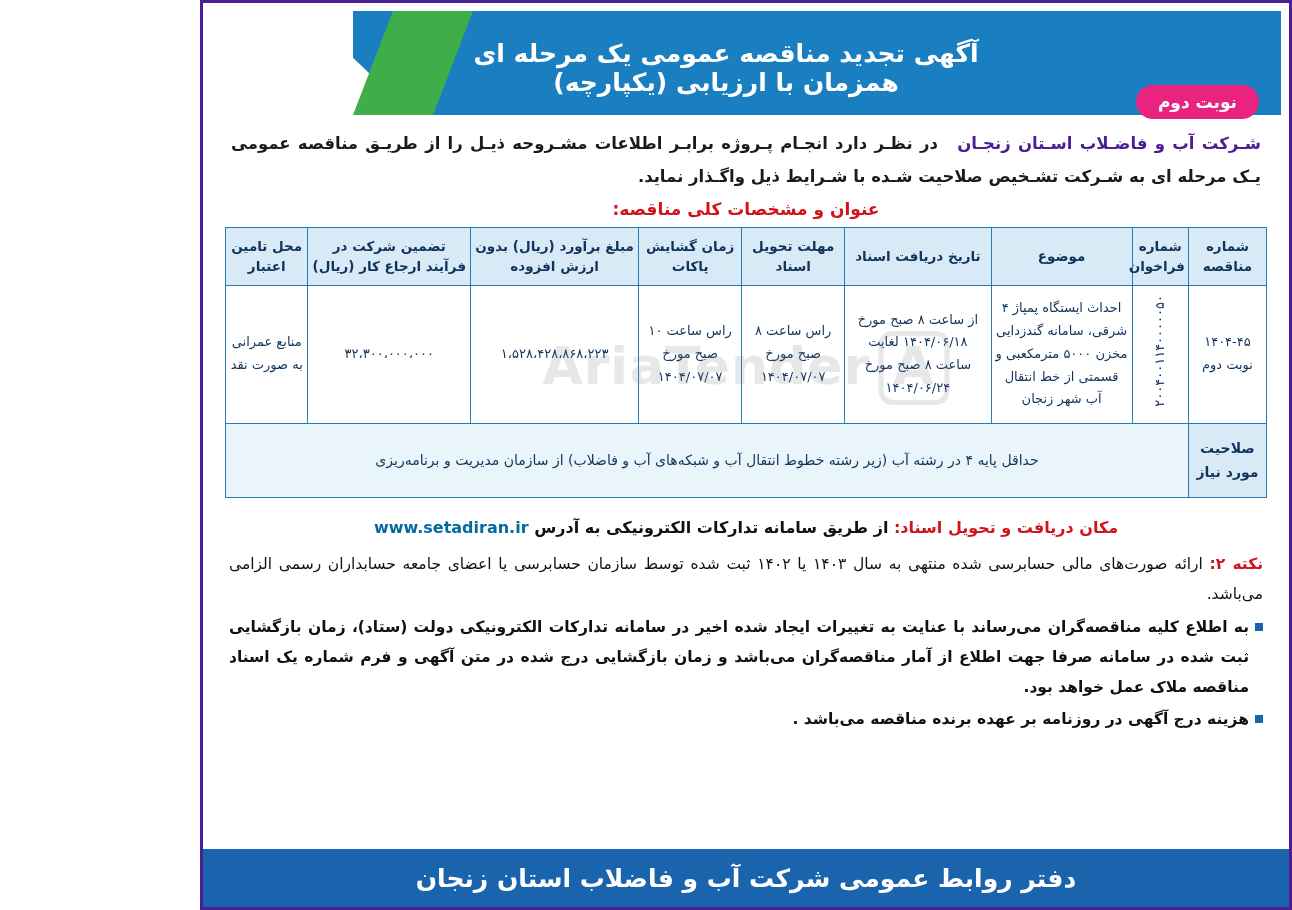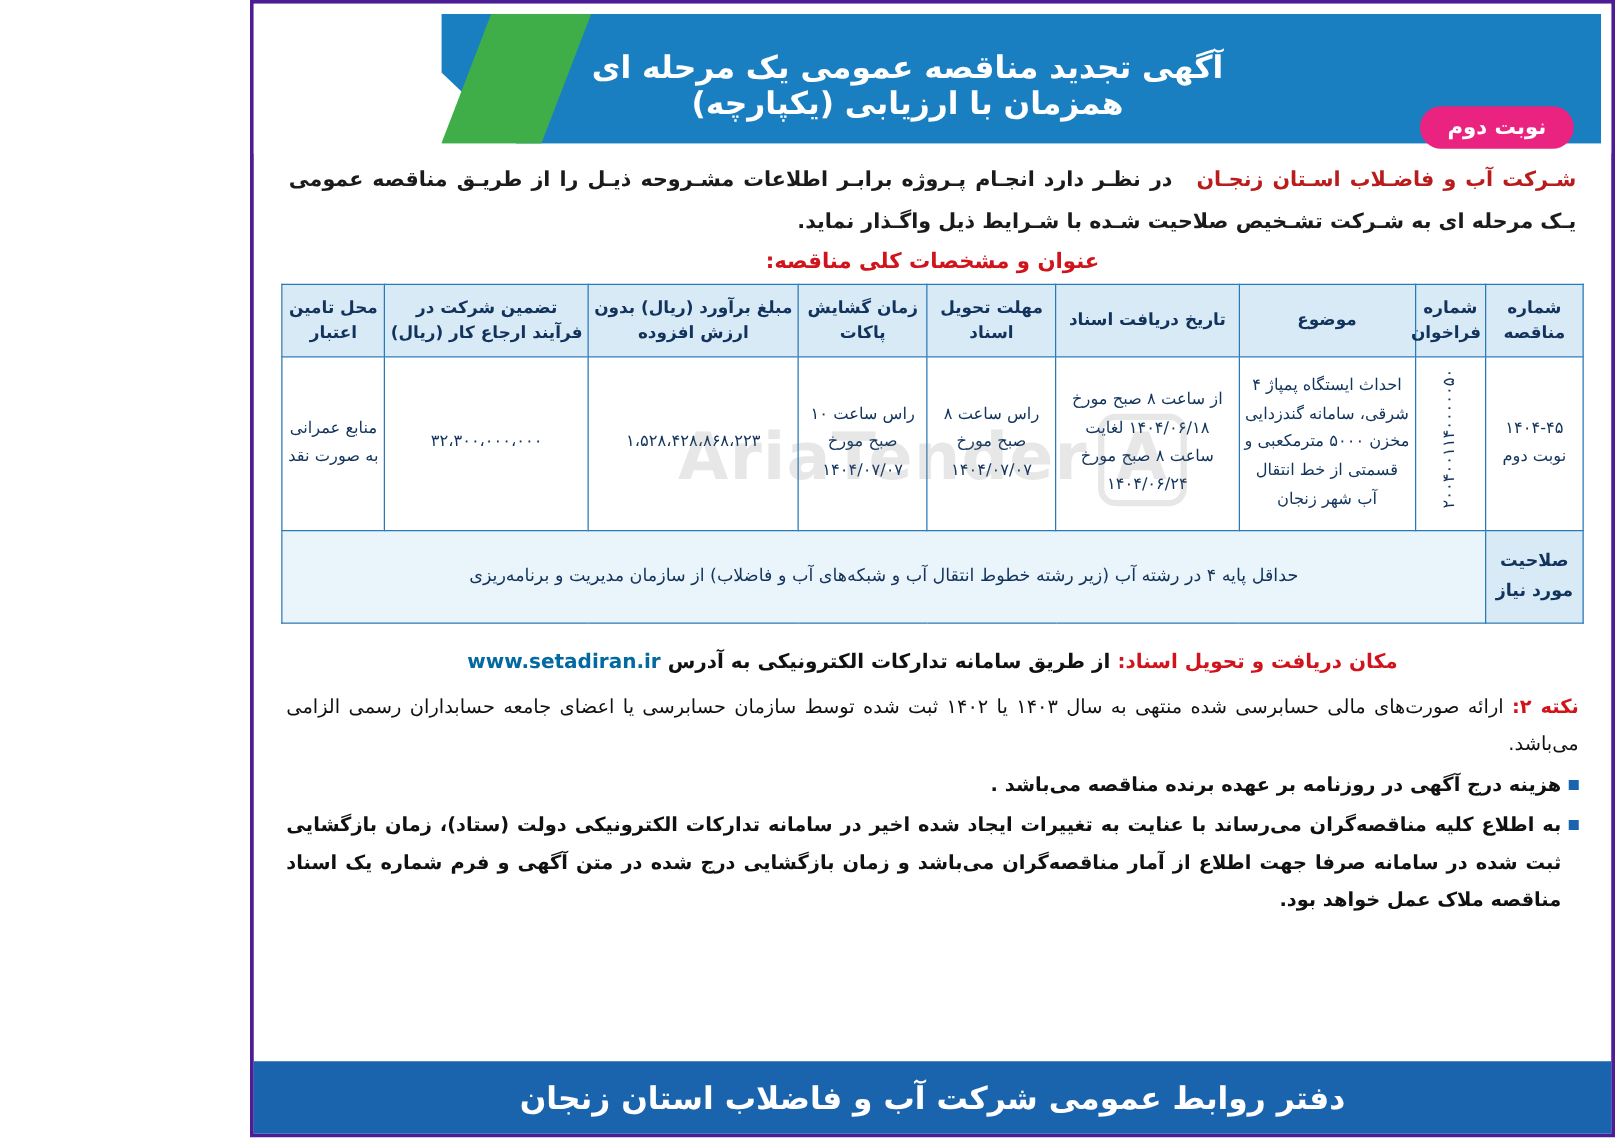--- a/index.html
+++ b/index.html
@@ -110,21 +110,21 @@
 
   
   .intro {
     margin: 4px 28px 0 28px;
     font-size: 16.5px;
     line-height: 2.0;
     color: #1b1b1b;
     text-align: justify;
     font-weight: bold;
   }
-  .intro .blue { color: #b91c1c; margin-left: 12px; }
+  .intro .blue { color: #4c1d95; margin-left: 12px; }
 
   .section-title {
     text-align: center;
     color: #d1141c;
     font-weight: bold;
     font-size: 17px;
     margin: 6px 0 8px 0;
   }
 
   
@@ -311,27 +311,27 @@
     </div>
   </div>
 
   <div class="notes">
     <div class="place-line">
       <span class="lbl">مکان دریافت و تحویل اسناد:</span><span> از طریق سامانه تدارکات الکترونیکی به آدرس </span><span class="url">www.setadiran.ir</span>
     </div>
     <div class="note-row">
       <span class="tag">نکته ۲:</span><span> ارائه صورت‌های مالی حسابرسی شده منتهی به سال ۱۴۰۳ یا ۱۴۰۲ ثبت شده توسط سازمان حسابرسی یا اعضای جامعه حسابداران رسمی الزامی می‌باشد.</span>
     </div>
+    <div class="bullet-row">
+      <span class="sq"></span>
+      <span>به اطلاع کلیه مناقصه‌گران می‌رساند با عنایت به تغییرات ایجاد شده اخیر در سامانه تدارکات الکترونیکی دولت (ستاد)، زمان بازگشایی ثبت شده در سامانه صرفا جهت اطلاع از آمار مناقصه‌گران می‌باشد و زمان بازگشایی درج شده در متن آگهی و فرم شماره یک اسناد مناقصه ملاک عمل خواهد بود.</span>
+    </div>
     <div class="bullet-row right-align">
       <span class="sq"></span>
       <span>هزینه درج آگهی در روزنامه بر عهده برنده مناقصه می‌باشد .</span>
     </div>
-    <div class="bullet-row">
-      <span class="sq"></span>
-      <span>به اطلاع کلیه مناقصه‌گران می‌رساند با عنایت به تغییرات ایجاد شده اخیر در سامانه تدارکات الکترونیکی دولت (ستاد)، زمان بازگشایی ثبت شده در سامانه صرفا جهت اطلاع از آمار مناقصه‌گران می‌باشد و زمان بازگشایی درج شده در متن آگهی و فرم شماره یک اسناد مناقصه ملاک عمل خواهد بود.</span>
-    </div>
   </div>
 
   <div class="footer">
     <span>دفتر روابط عمومی شرکت آب و فاضلاب استان زنجان</span>
   </div>
 
 </div>
 
 </body></html>

